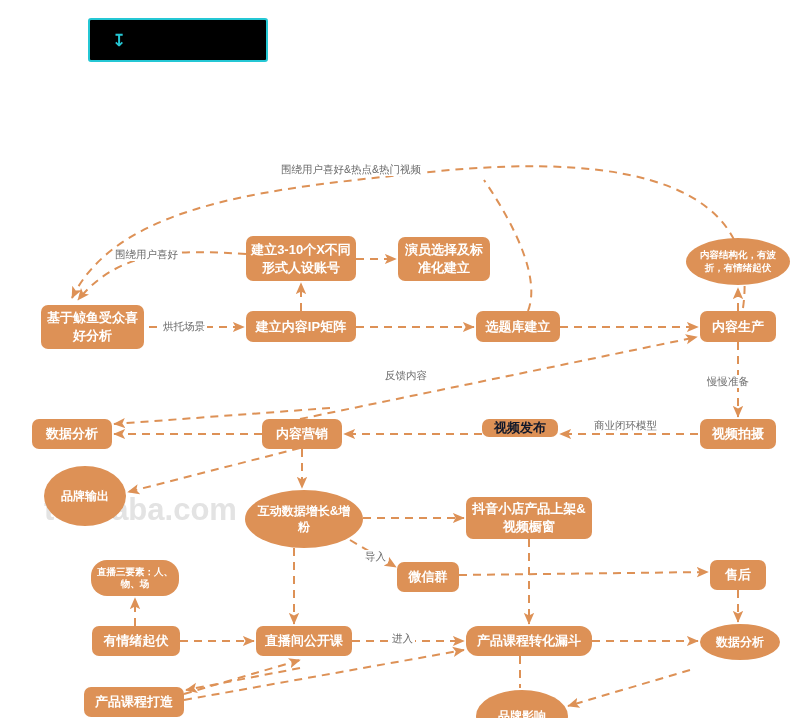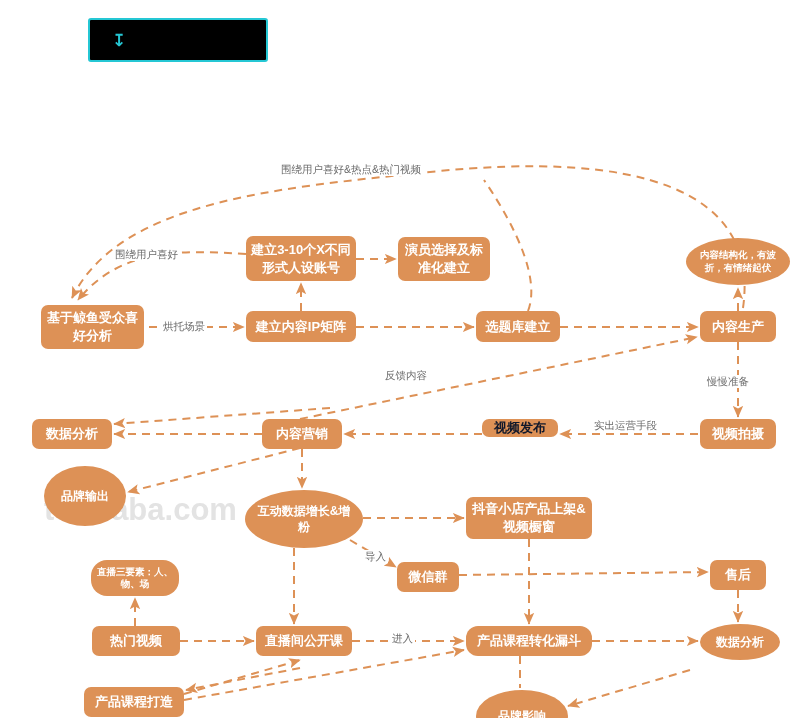--- a/index.html
+++ b/index.html
@@ -171,32 +171,32 @@
       <div class="node rect" style="left: 700px; top: 419px; width: 76px; height: 30px; background: rgb(221, 145, 86); color: rgb(255, 255, 255);">视频拍摄</div>
       <div class="node rect" style="left: 482px; top: 419px; width: 76px; height: 18px; background: rgb(221, 145, 86); color: #0f172a;">视频发布</div>
       <div class="node rect" style="left: 262px; top: 419px; width: 80px; height: 30px; background: rgb(221, 145, 86); color: rgb(255, 255, 255);">内容营销</div>
       <div class="node rect" style="left: 32px; top: 419px; width: 80px; height: 30px; background: rgb(221, 145, 86); color: rgb(255, 255, 255);">数据分析</div>
       <div class="node ellipse" style="left: 44px; top: 466px; width: 82px; height: 60px; background: rgb(221, 145, 86); color: rgb(255, 255, 255);">品牌输出</div>
       <div class="node ellipse" style="left: 245px; top: 490px; width: 118px; height: 58px; background: rgb(221, 145, 86); color: rgb(255, 255, 255);">互动数据增长&amp;增粉</div>
       <div class="node rect" style="left: 466px; top: 497px; width: 126px; height: 42px; background: rgb(221, 145, 86); color: rgb(255, 255, 255);">抖音小店产品上架&amp;视频橱窗</div>
       <div class="node rect" style="left: 397px; top: 562px; width: 62px; height: 30px; background: rgb(221, 145, 86); color: rgb(255, 255, 255);">微信群</div>
       <div class="node rect" style="left: 710px; top: 560px; width: 56px; height: 30px; background: rgb(221, 145, 86); color: rgb(255, 255, 255);">售后</div>
       <div class="node pill small" style="left: 91px; top: 560px; width: 88px; height: 36px; background: rgb(221, 145, 86); color: rgb(255, 255, 255);">直播三要素：人、物、场</div>
-      <div class="node rect" style="left: 92px; top: 626px; width: 88px; height: 30px; background: rgb(221, 145, 86); color: rgb(255, 255, 255);">热门视频</div>
+      <div class="node rect" style="left: 92px; top: 626px; width: 88px; height: 30px; background: rgb(221, 145, 86); color: rgb(255, 255, 255);">有情绪起伏</div>
       <div class="node rect" style="left: 256px; top: 626px; width: 96px; height: 30px; background: rgb(221, 145, 86); color: rgb(255, 255, 255);">直播间公开课</div>
       <div class="node rect" style="left: 466px; top: 626px; width: 126px; height: 30px; background: rgb(221, 145, 86); color: rgb(255, 255, 255); border-radius: 12px;">产品课程转化漏斗</div>
       <div class="node ellipse" style="left: 700px; top: 624px; width: 80px; height: 36px; background: rgb(221, 145, 86); color: rgb(255, 255, 255);">数据分析</div>
       <div class="node rect" style="left: 84px; top: 687px; width: 100px; height: 30px; background: rgb(221, 145, 86); color: rgb(255, 255, 255);">产品课程打造</div>
       <div class="node ellipse" style="left: 476px; top: 690px; width: 92px; height: 52px; background: rgb(221, 145, 86); color: rgb(255, 255, 255);">品牌影响</div>
     </div>
 
   <div id="label-layer">
       <div class="edge-label" style="left: 279px; top: 163px; color: rgb(107, 107, 107);">围绕用户喜好&amp;热点&amp;热门视频</div>
       <div class="edge-label" style="left: 113px; top: 248px; color: rgb(107, 107, 107);">围绕用户喜好</div>
       <div class="edge-label" style="left: 161px; top: 320px; color: rgb(107, 107, 107);">烘托场景</div>
       <div class="edge-label" style="left: 383px; top: 369px; color: rgb(107, 107, 107);">反馈内容</div>
       <div class="edge-label" style="left: 705px; top: 375px; color: rgb(107, 107, 107);">慢慢准备</div>
-      <div class="edge-label" style="left: 592px; top: 419px; color: rgb(107, 107, 107);">实出运营手段</div>
+      <div class="edge-label" style="left: 592px; top: 419px; color: rgb(107, 107, 107);">商业闭环模型</div>
       <div class="edge-label" style="left: 363px; top: 550px; color: rgb(107, 107, 107);">导入</div>
       <div class="edge-label" style="left: 390px; top: 632px; color: rgb(107, 107, 107);">进入</div>
     </div>
 
 </div>
 
 </body></html>

